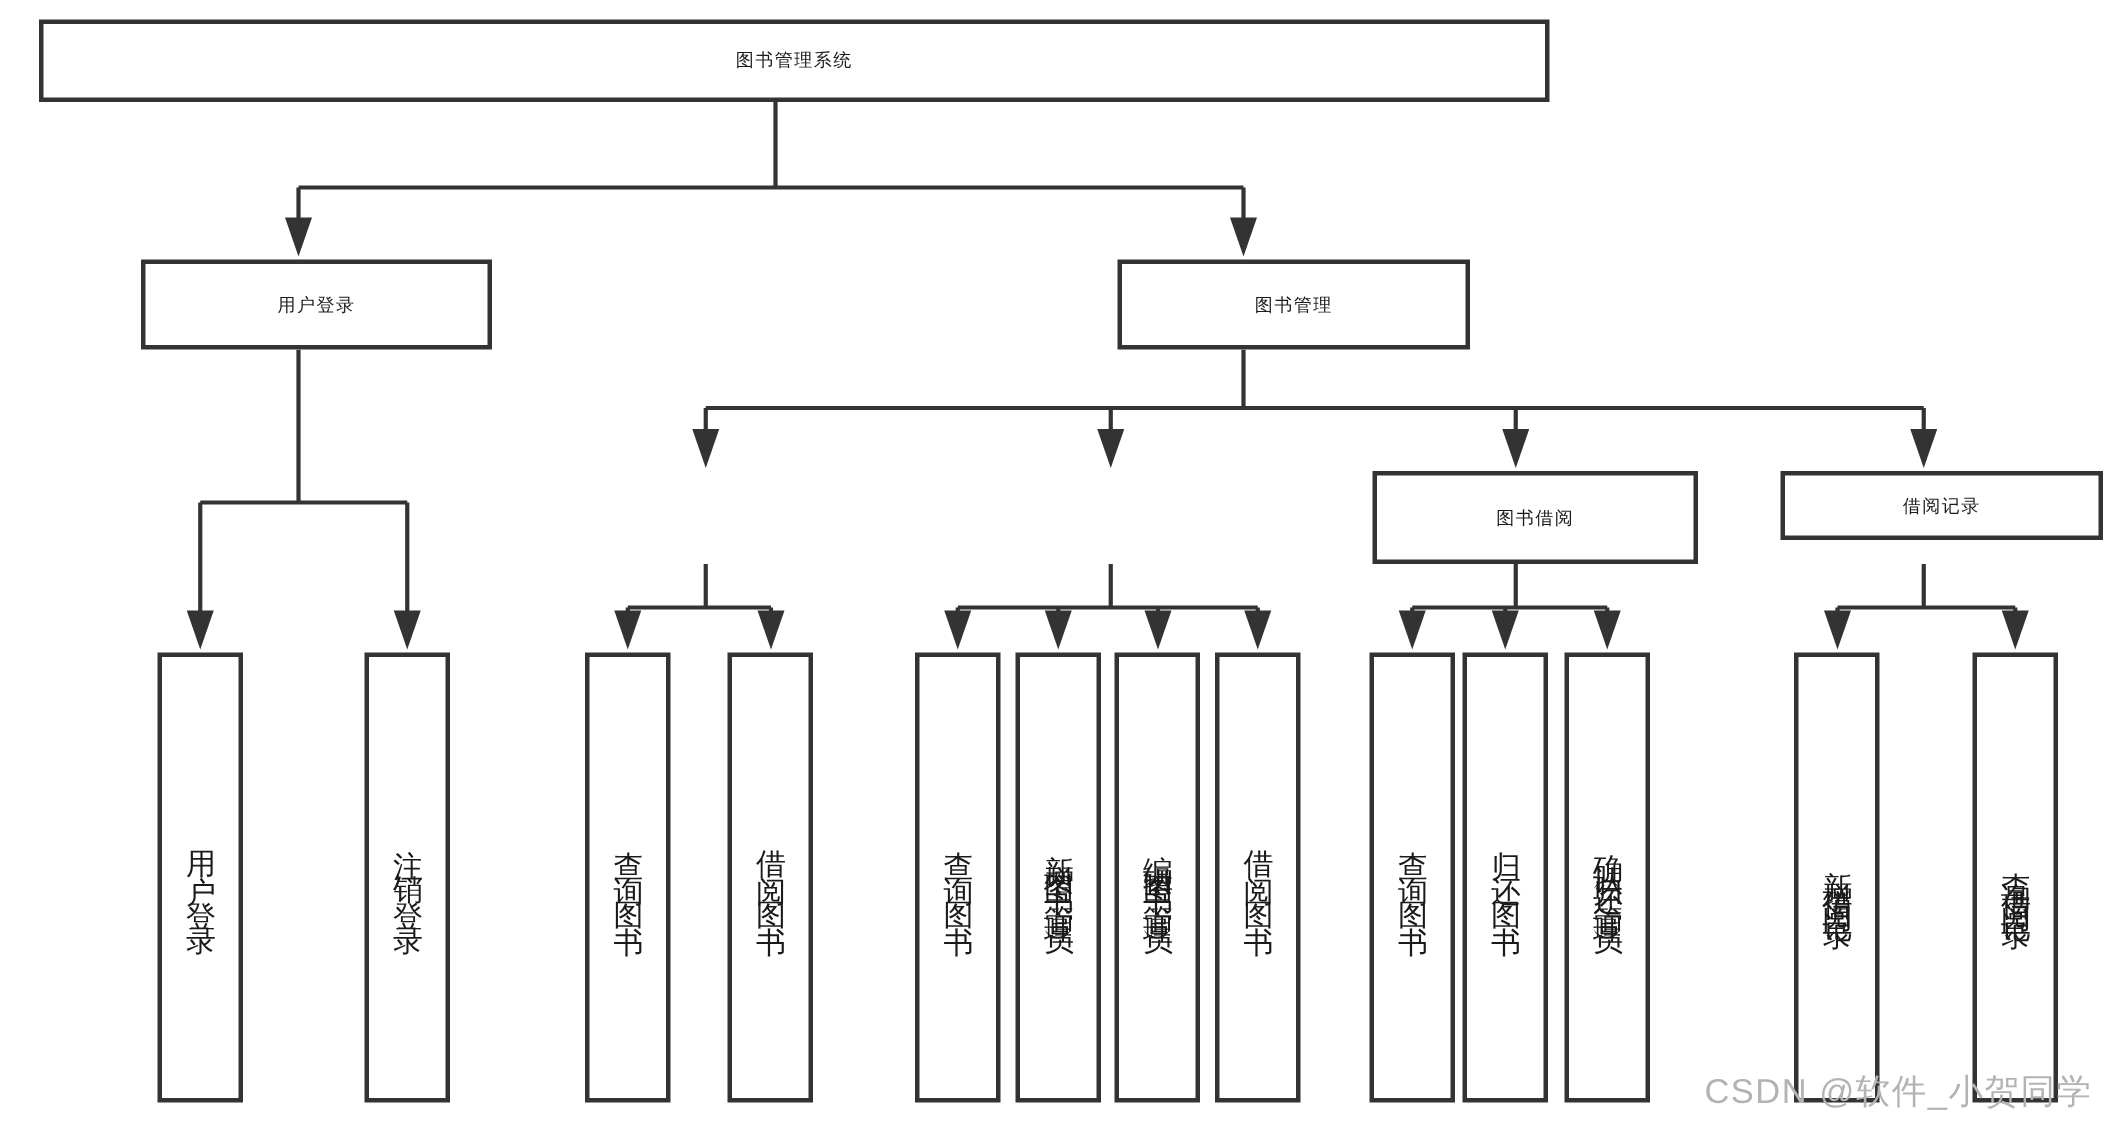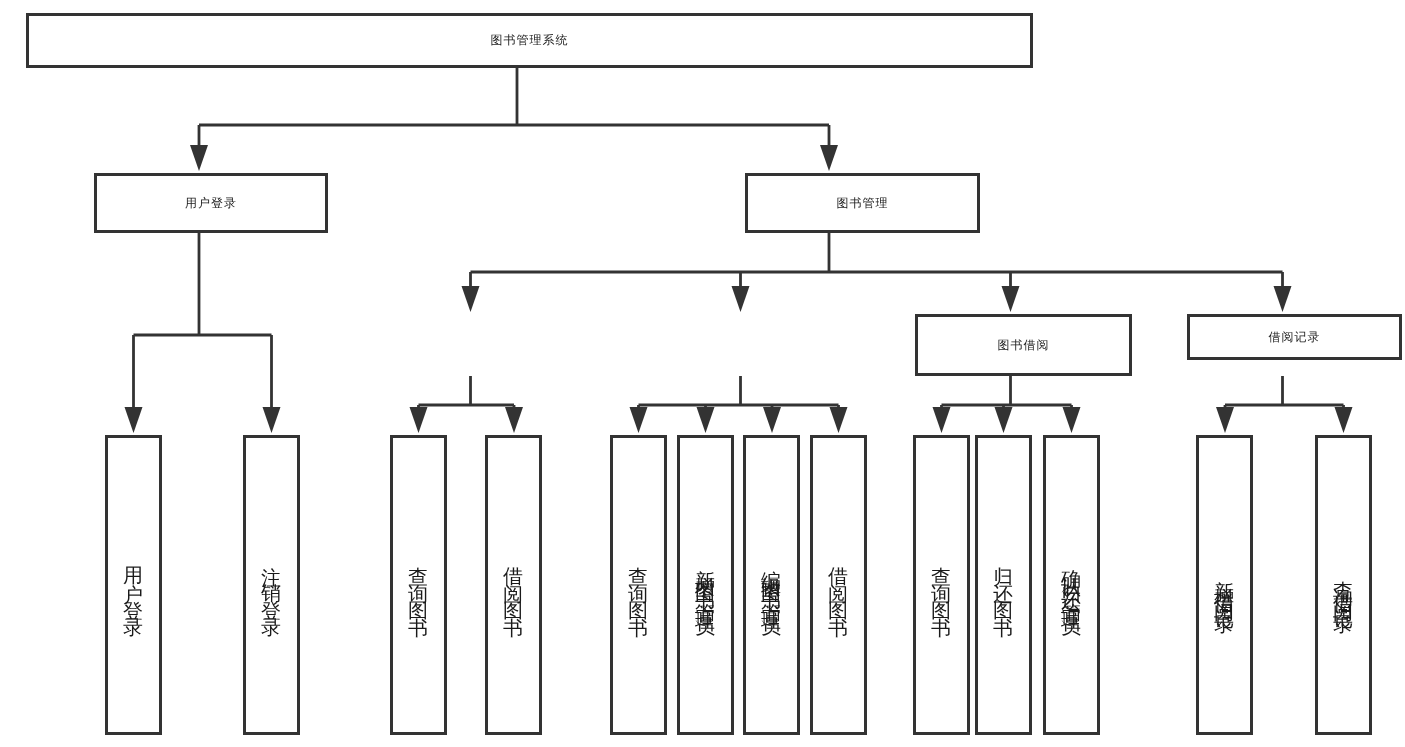--- a/index.html
+++ b/index.html
@@ -129,13 +129,14 @@
     <span class="vlabel">确认归还（管理员）</span>
   </div>
 
   <div class="box v" style="left:1196px;top:435px;width:57px;height:300px">
     <span class="vlabel">新增借阅记录</span>
   </div>
   <div class="box v" style="left:1315px;top:435px;width:57px;height:300px">
     <span class="vlabel">查询借阅记录</span>
   </div>
 
+  <div id="watermark">CSDN @软件_小贺同学</div>
 </div>
 
 </body></html>

